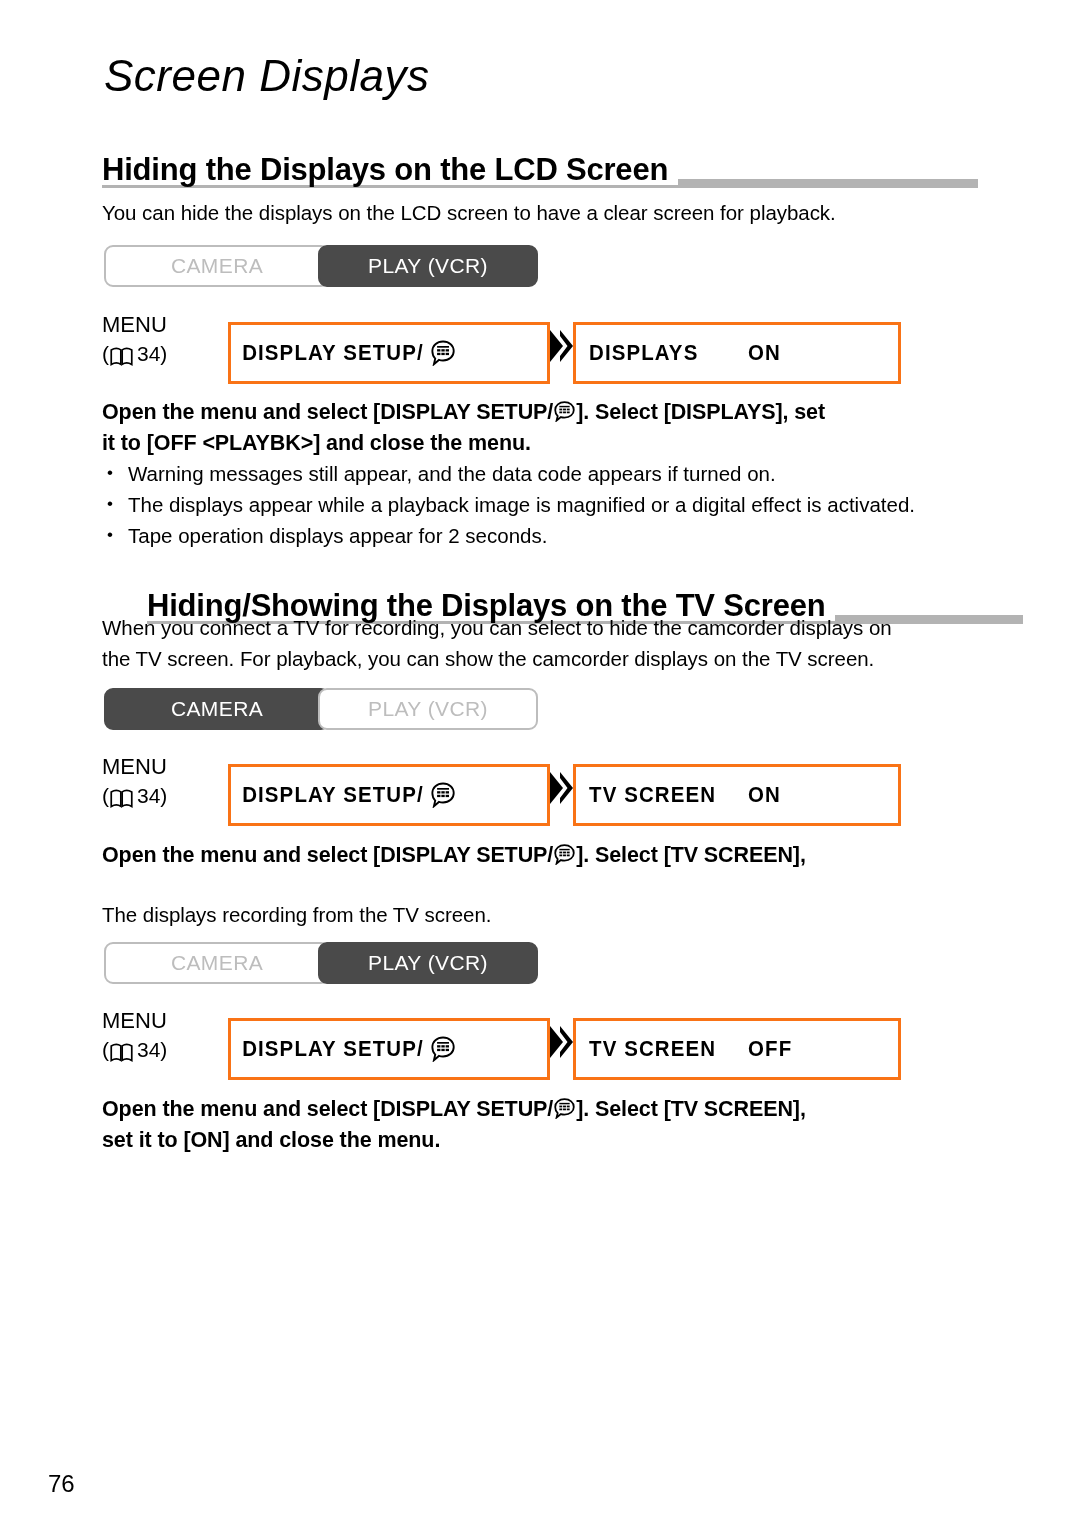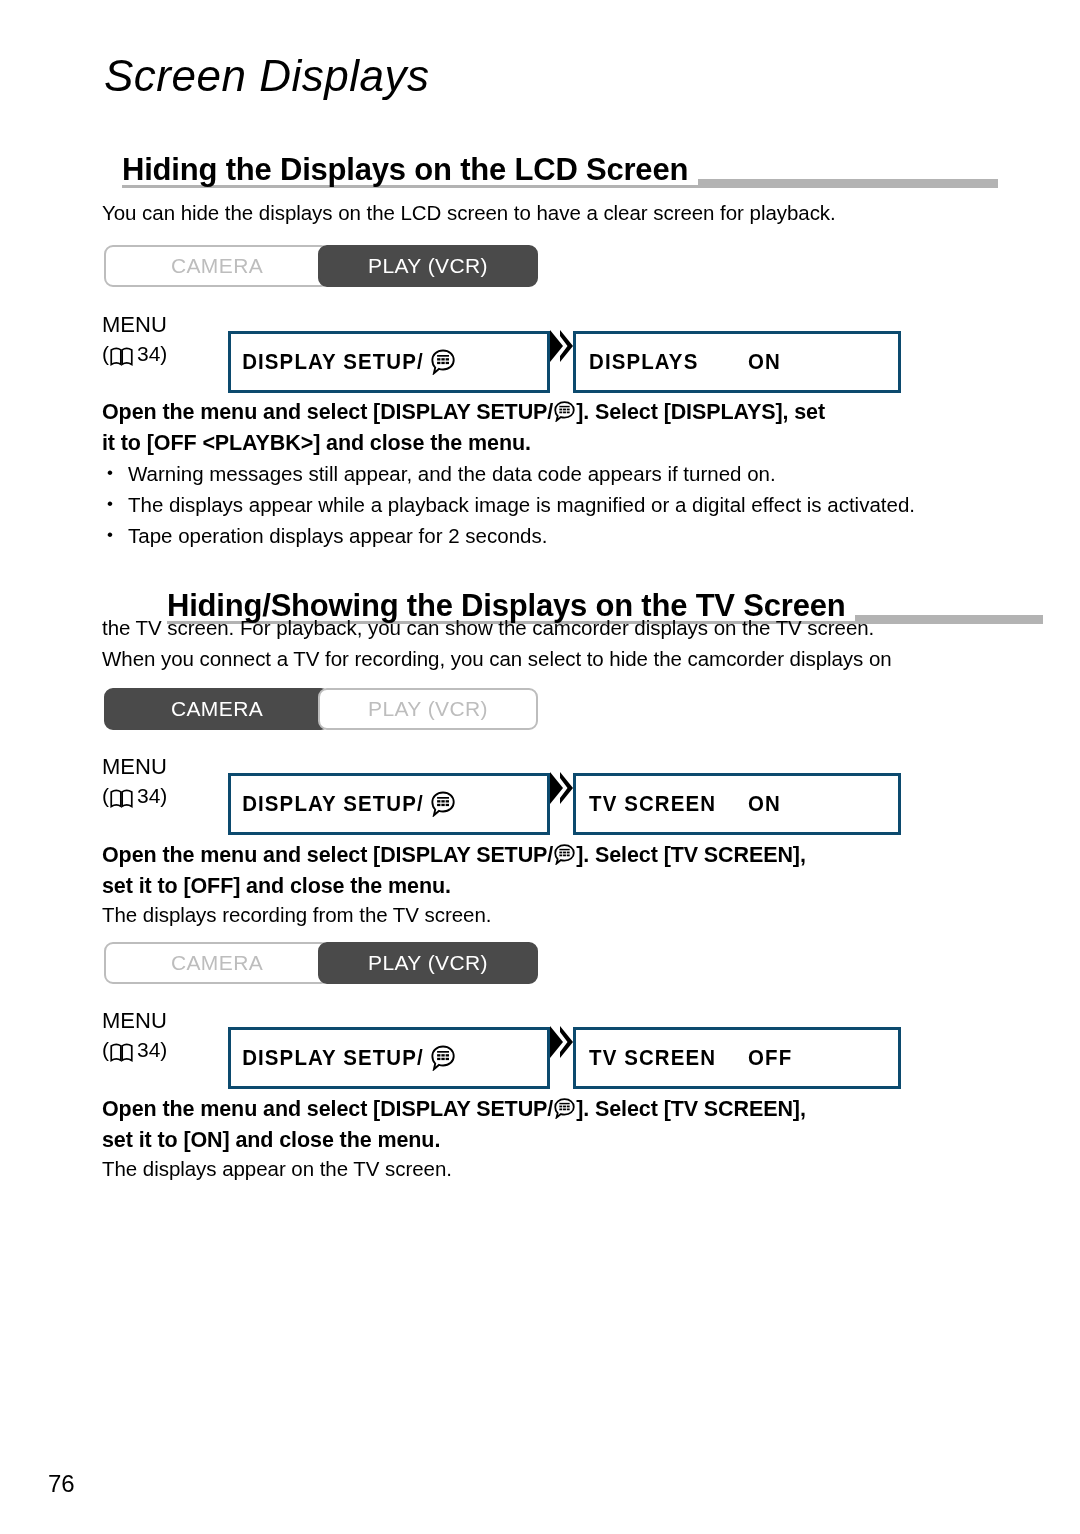--- a/index.html
+++ b/index.html
@@ -33,21 +33,20 @@
     letter-spacing: 0.5px;
     line-height: 1.1;
     white-space: nowrap;
   }
 
   
   .section {
     position: absolute;
     left: 0;
     width: 1036px;
-    margin-left: 20px;
   }
   .sec-heading {
     position: relative;
     height: 42px;
     margin-left: 102px;
     width: 878px;
   }
   .sec-heading .rule {
     position: absolute;
     left: 0;
@@ -163,23 +162,23 @@
   .book-icon {
     display: inline-block;
     width: 23px;
     height: 19px;
     margin: 0 4px 0 1px;
     position: relative;
     vertical-align: -3px;
   }
   .menu-box {
     position: absolute;
-    top: 16px;
+    top: 7px;
     height: 62px;
-    border: 3px solid #0c4a6e;
+    border: 3px solid #f97316;
     box-sizing: border-box;
     background: #ffffff;
     display: flex;
     align-items: center;
   }
   .menu-box.first { left: 228px; width: 322px; }
   .menu-box.second { left: 573px; width: 328px; }
   .menu-box .mtext {
     font-size: 22px;
     font-weight: bold;
@@ -328,22 +327,22 @@
   </div>
 
   <div class="section" style="top:582px;padding-left:45px;">
     <div class="sec-heading">
       <div class="rule"></div>
       <div class="htext">Hiding/Showing the Displays on the TV Screen</div>
     </div>
   </div>
 
   <div class="body-text" style="top:612px;">
+    <div>When you connect a TV for recording, you can select to hide the camcorder displays on</div>
     <div>the TV screen. For playback, you can show the camcorder displays on the TV screen.</div>
-    <div>When you connect a TV for recording, you can select to hide the camcorder displays on</div>
   </div>
 
   <div class="mode-row" style="top:688px;">
     <div class="mode-btn camera on">
       <span>CAMERA</span>
     </div>
     <div class="mode-btn play off">
       <span>PLAY (VCR)</span>
     </div>
   </div>
@@ -403,21 +402,20 @@
           <rect x="6.6" y="6.0" width="12.8" height="1.8" fill="#000"></rect>
           <rect x="6.6" y="9.4" width="3.6" height="2.2" fill="#000"></rect>
           <rect x="11.2" y="9.4" width="3.6" height="2.2" fill="#000"></rect>
           <rect x="15.8" y="9.4" width="3.6" height="2.2" fill="#000"></rect>
           <rect x="6.6" y="13.0" width="3.6" height="2.2" fill="#000"></rect>
           <rect x="11.2" y="13.0" width="3.6" height="2.2" fill="#000"></rect>
           <rect x="15.8" y="13.0" width="3.6" height="2.2" fill="#000"></rect>
         </svg>
       </span><span>]. Select [TV SCREEN],</span>
     </div>
-    <div>set it to [OFF] and close the menu.</div>
   </div>
 
   <div class="body-text" style="top:899px;">The displays recording from the TV screen.</div>
 
   <div class="mode-row" style="top:942px;">
     <div class="mode-btn camera off">
       <span>CAMERA</span>
     </div>
     <div class="mode-btn play on">
       <span>PLAY (VCR)</span>
@@ -482,17 +480,16 @@
           <rect x="15.8" y="9.4" width="3.6" height="2.2" fill="#000"></rect>
           <rect x="6.6" y="13.0" width="3.6" height="2.2" fill="#000"></rect>
           <rect x="11.2" y="13.0" width="3.6" height="2.2" fill="#000"></rect>
           <rect x="15.8" y="13.0" width="3.6" height="2.2" fill="#000"></rect>
         </svg>
       </span><span>]. Select [TV SCREEN],</span>
     </div>
     <div>set it to [ON] and close the menu.</div>
   </div>
 
-  <div class="body-text" style="top:1153px;">The displays appear on the TV screen.</div>
 
   <div class="page-number">76</div>
 
 </div>
 
 </body></html>

